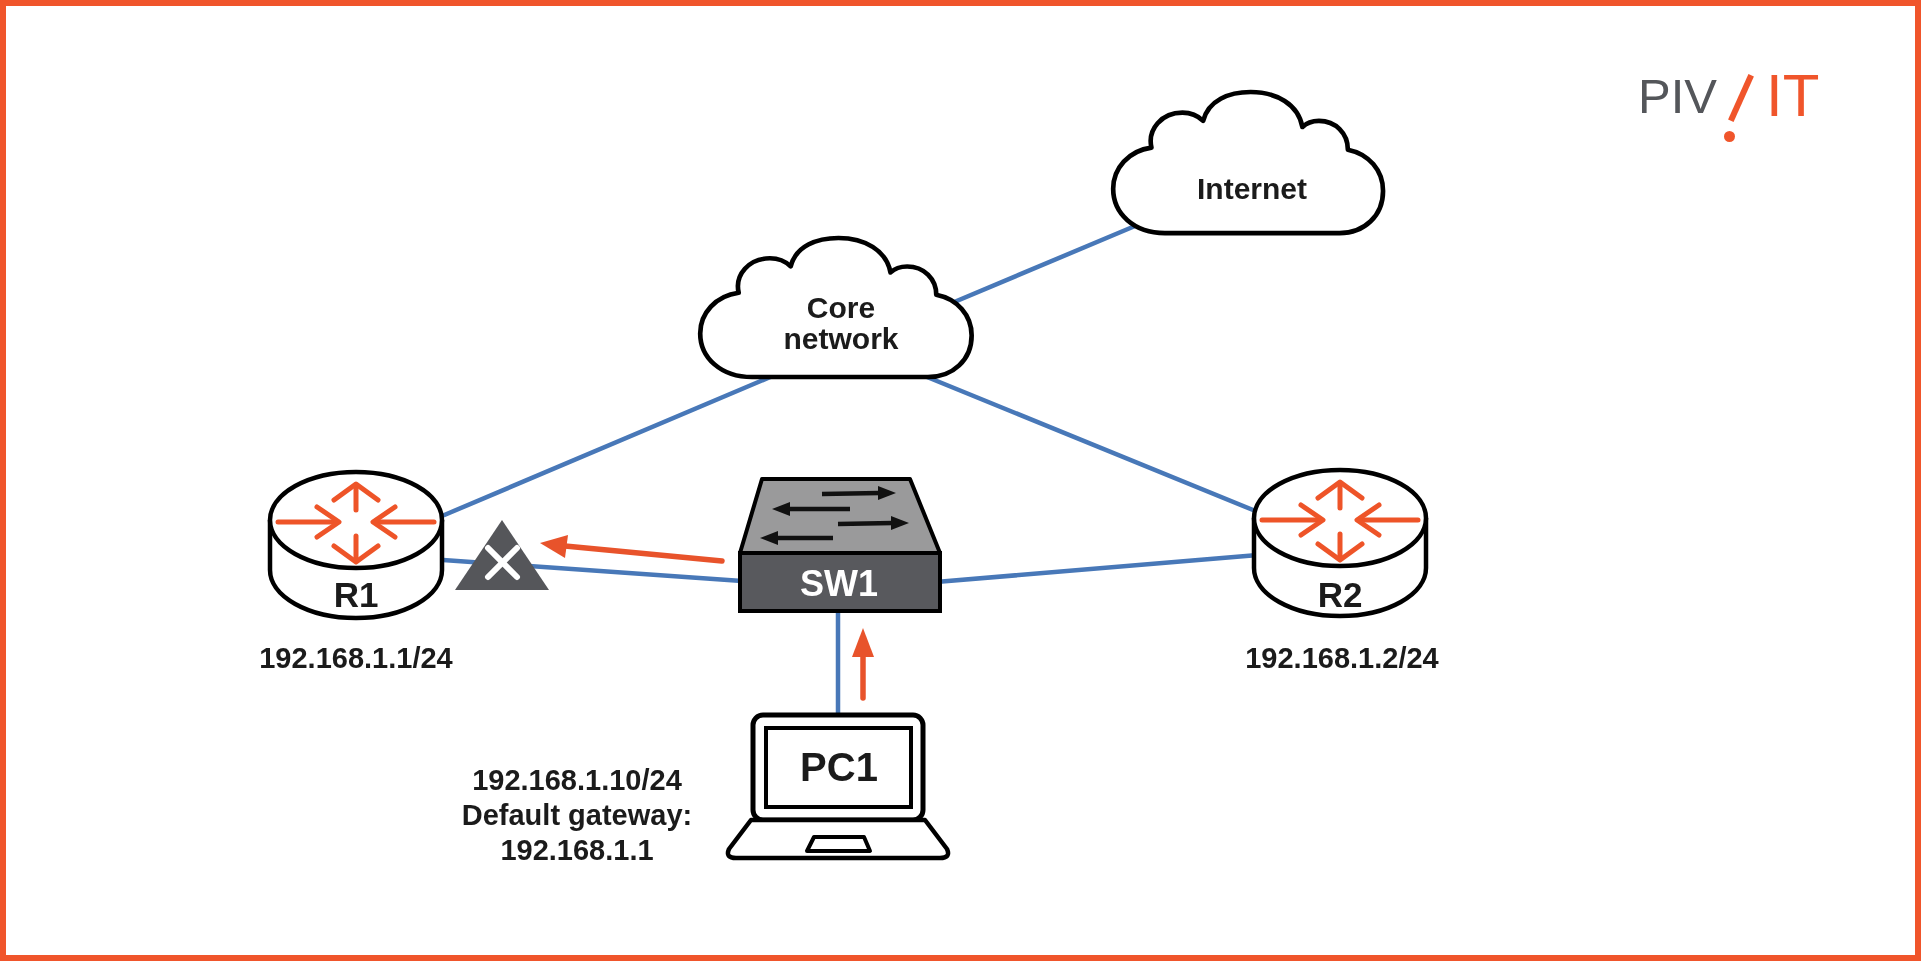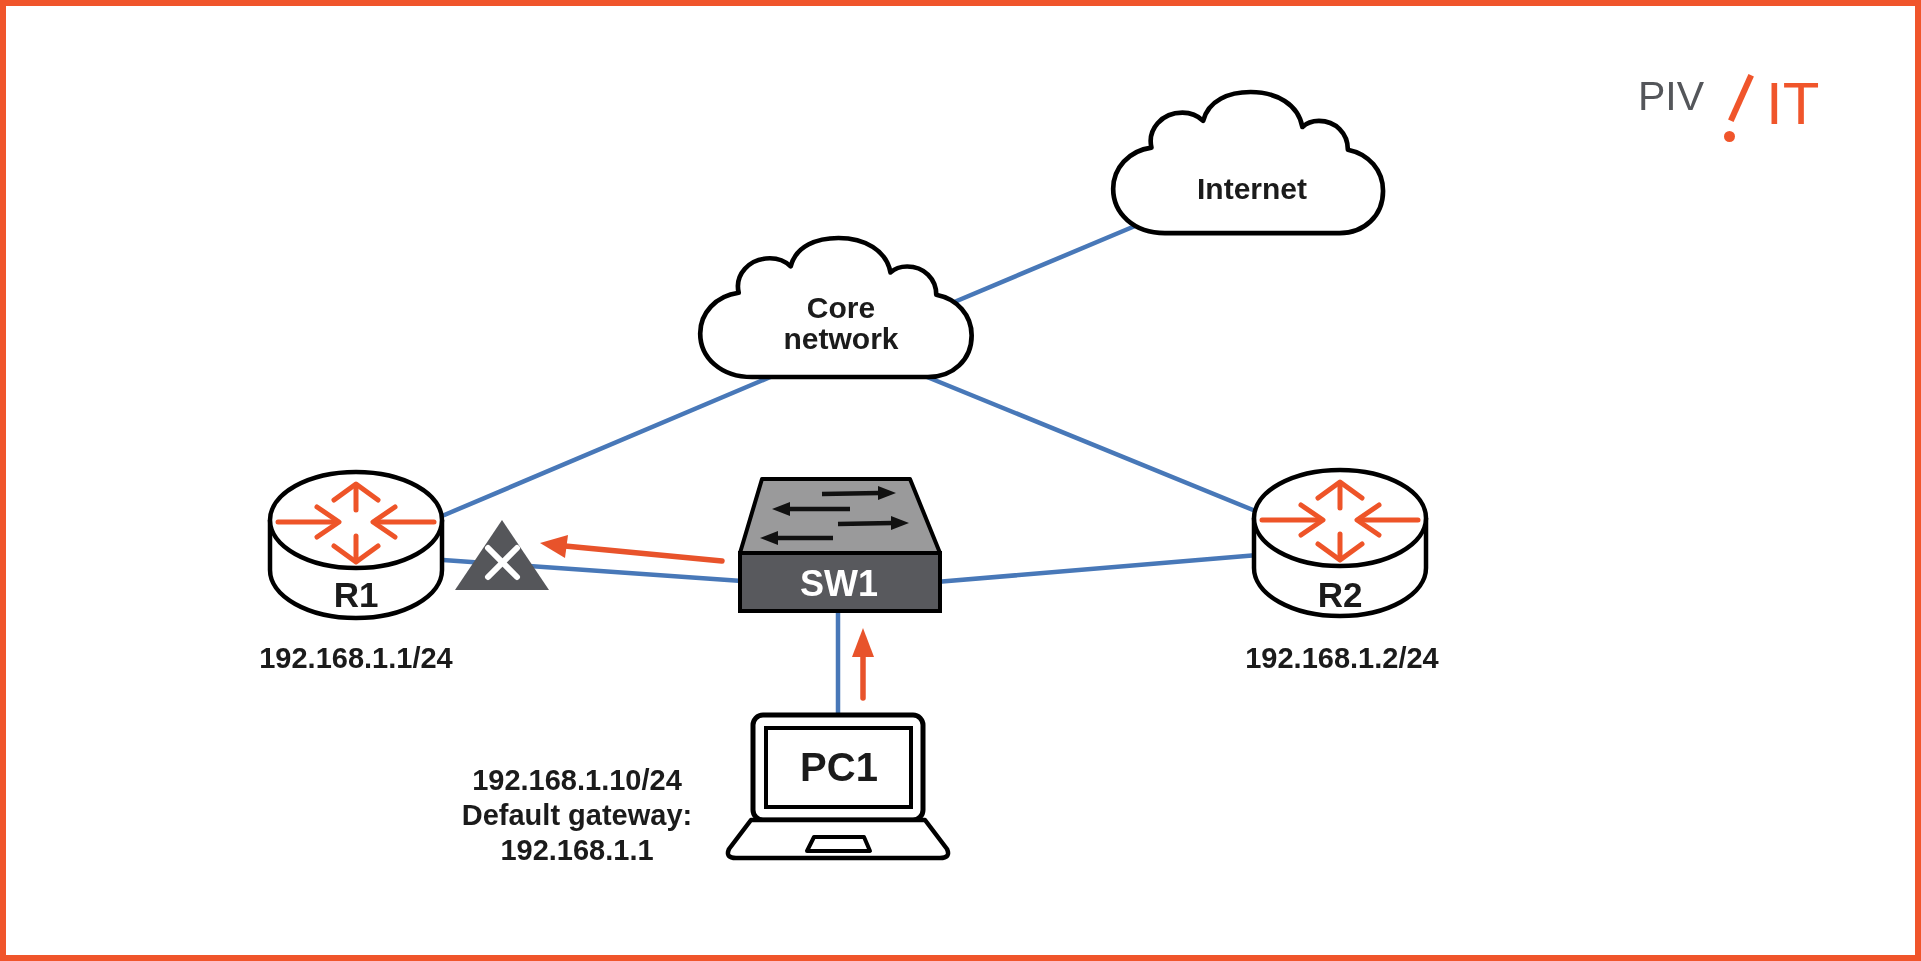--- a/index.html
+++ b/index.html
@@ -26,22 +26,22 @@
     text-anchor:middle;
   }
   .t-cloud{font-size:30px;}
   .t-node{font-size:35px;}
   .t-sw{font-size:36px;fill:#ffffff;}
   .t-pc{font-size:40px;}
   .t-ip{font-size:29px;}
 
   
   .logo{position:absolute;left:1638px;top:66px;width:200px;height:90px;}
-  .logo-piv{position:absolute;left:0;top:0;font-size:41px;line-height:60px;font-weight:500;color:#54565A;}
-  .logo-it{position:absolute;left:128px;top:0;font-size:60px;line-height:60px;font-weight:500;color:#F0552B;margin-top:8px;}
+  .logo-piv{position:absolute;left:0;top:0;font-size:49px;line-height:60px;font-weight:500;color:#54565A;}
+  .logo-it{position:absolute;left:128px;top:0;font-size:60px;line-height:60px;font-weight:500;color:#F0552B;}
   .logo-slash{position:absolute;left:100px;top:7px;width:6px;height:50px;background:#F0552B;transform:rotate(24deg);}
   .logo-dot{position:absolute;left:86px;top:65px;width:11px;height:11px;border-radius:50%;background:#F0552B;}
 </style>
 </head>
 <body>
 
 <div class="canvas">
 
   <svg class="diagram" width="1921" height="961" viewBox="0 0 1921 961">
 

